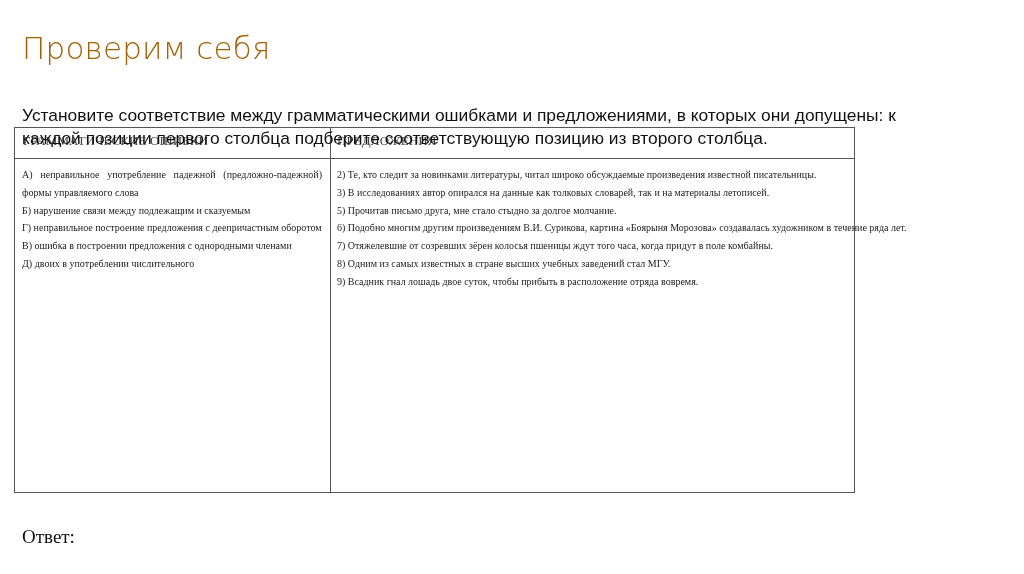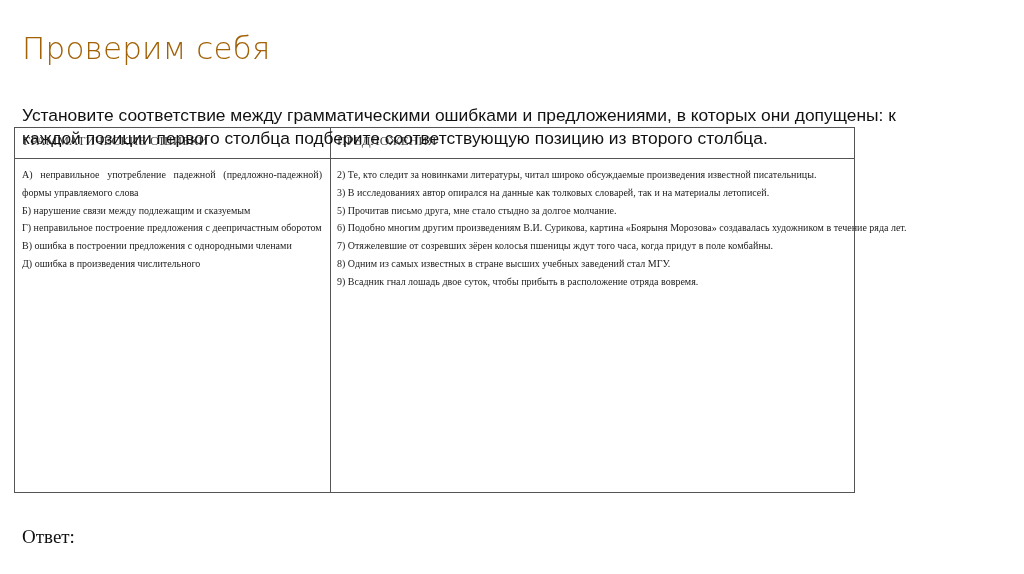--- a/index.html
+++ b/index.html
@@ -116,21 +116,21 @@
   <div class="header-divider"></div>
 
   <div class="th th-left">ГРАММАТИЧЕСКИЕ ОШИБКИ</div>
   <div class="th th-right">ПРЕДЛОЖЕНИЯ</div>
 
   <div class="cell cell-left">
     <span class="item">А) неправильное употребление падежной (предложно-падежной) формы управляемого слова</span>
     <span class="item">Б) нарушение связи между подлежащим и сказуемым</span>
     <span class="item">Г) неправильное построение предложения с деепричастным оборотом</span>
     <span class="item">В) ошибка в построении предложения с однородными членами</span>
-    <span class="item">Д) ошибка в произведения числительного</span>
+    <span class="item">Д) двоих в употреблении числительного</span>
   </div>
 
   <div class="cell cell-right">
     <span class="item">2) Те, кто следит за новинками литературы, читал широко обсуждаемые произведения известной писательницы.</span>
     <span class="item">3) В исследованиях автор опирался на данные как толковых словарей, так и на материалы летописей.</span>
     <span class="item">5) Прочитав письмо друга, мне стало стыдно за долгое молчание.</span>
     <span class="item">6) Подобно многим другим произведениям В.И. Сурикова, картина «Боярыня Морозова» создавалась художником в течение ряда лет.</span>
     <span class="item">7) Отяжелевшие от созревших зёрен колосья пшеницы ждут того часа, когда придут в поле комбайны.</span>
     <span class="item">8) Одним из самых известных в стране высших учебных заведений стал МГУ.</span>
     <span class="item">9) Всадник гнал лошадь двое суток, чтобы прибыть в расположение отряда вовремя.</span>

